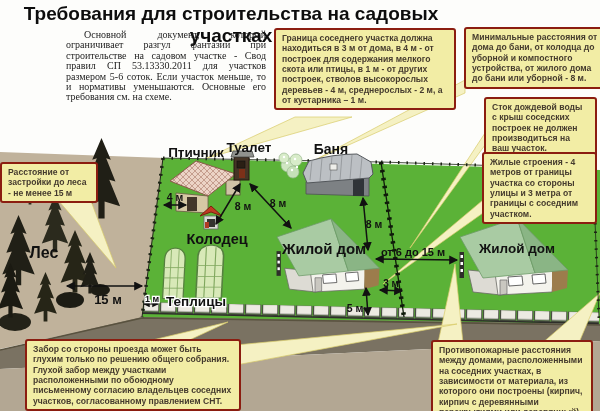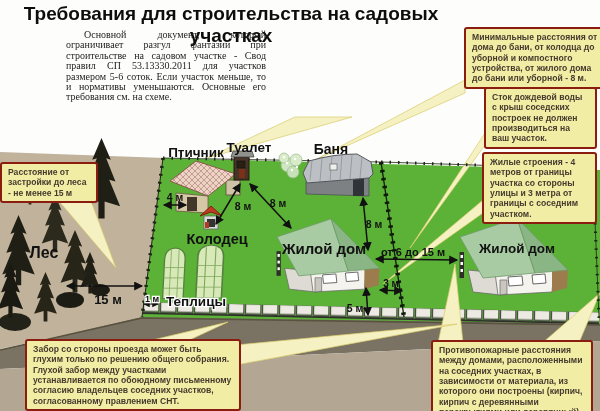--- a/index.html
+++ b/index.html
@@ -11,21 +11,21 @@
          font-size:19px;color:#0d0d0d;letter-spacing:0px;}
   #intro{left:46px;top:30px;width:200px;font-family:"Liberation Serif",serif;
          font-size:10px;line-height:1.04;text-align:justify;text-indent:18px;color:#1c1c1c;margin-left:20px;}
   .callout{position:absolute;z-index:4;box-sizing:border-box;
            background:var(--callout_bg,#f2eda5);
            border:2px solid var(--callout_border,#8b1d10);
            border-radius:3px;padding:3px 6px;
            font-size:8.6px;line-height:1.2;font-weight:bold;color:#453b2e;}
   #co-boundary{left:274px;top:28px;width:182px;}
   #co-min{left:464px;top:27px;width:144px;}
-  #co-rain{left:484px;top:87px;width:113px;}
+  #co-rain{left:484px;top:97px;width:113px;}
   #co-dwell{left:482px;top:152px;width:115px;}
   #co-fire{left:431px;top:340px;width:162px;}
   #co-forest{left:0px;top:162px;width:98px;}
   #co-fence{left:25px;top:339px;width:216px;}
   svg text{font-family:"Liberation Sans",sans-serif;font-weight:bold;fill:#111;}
   text.halo{stroke:#ffffff;stroke-width:2.5px;paint-order:stroke;}
 </style>
 </head>
 <body>
 
@@ -194,20 +194,21 @@
   <text x="355" y="312" font-size="10.5" text-anchor="middle">5 м</text>
   <text x="391" y="287" font-size="10" text-anchor="middle">3 м</text>
   <text x="152" y="302" font-size="9" text-anchor="middle" class="halo">1 м</text>
   <text x="108" y="304" font-size="13" text-anchor="middle">15 м</text>
   <text x="413" y="256" font-size="11" text-anchor="middle" fill="#6e1a0c">от 6 до 15 м</text>
 </svg>
 
 <div id="title" class="overlay">Требования для строительства на садовых участках</div>
 <div id="intro" class="overlay">Основной документ, который ограничивает разгул фантазии при строительстве на садовом участке - Свод правил СП 53.13330.2011 для участков размером 5-6 соток. Если участок меньше, то и нормативы уменьшаются. Основные его требования см. на схеме.</div>
 
+<div id="co-boundary" class="callout">Граница соседнего участка должна находиться в 3 м от дома, в 4 м - от построек для содержания мелкого скота или птицы, в 1 м - от других построек, стволов высокорослых деревьев - 4 м, среднерослых - 2 м, а от кустарника – 1 м.</div>
 <div id="co-min" class="callout">Минимальные расстояния от дома до бани, от колодца до уборной и компостного устройства, от жилого дома до бани или уборной - 8 м.</div>
 <div id="co-rain" class="callout">Сток дождевой воды с крыш соседских построек не должен производиться на ваш участок.</div>
 <div id="co-dwell" class="callout">Жилые строения - 4 метров от границы участка со стороны улицы и 3 метра от границы с соседним участком.</div>
 <div id="co-fire" class="callout">Противопожарные расстояния между домами, расположенными на соседних участках, в зависимости от материала, из которого они построены (кирпич, кирпич с деревянными перекрытиями или деревянный), - от 6 м до 15 м.</div>
 <div id="co-forest" class="callout">Расстояние от застройки до леса - не менее 15 м</div>
-<div id="co-fence" class="callout">Забор со стороны проезда может быть глухим только по  решению общего собрания. Глухой забор между участками устанавливается по обоюдному письменному согласию владельцев соседних участков, согласованному правлением СНТ.</div>
+<div id="co-fence" class="callout">Забор со стороны проезда может быть глухим только по  решению общего собрания. Глухой забор между участками расположенными по обоюдному письменному согласию владельцев соседних участков, согласованному правлением СНТ.</div>
 
 </div>
 
 </body></html>

